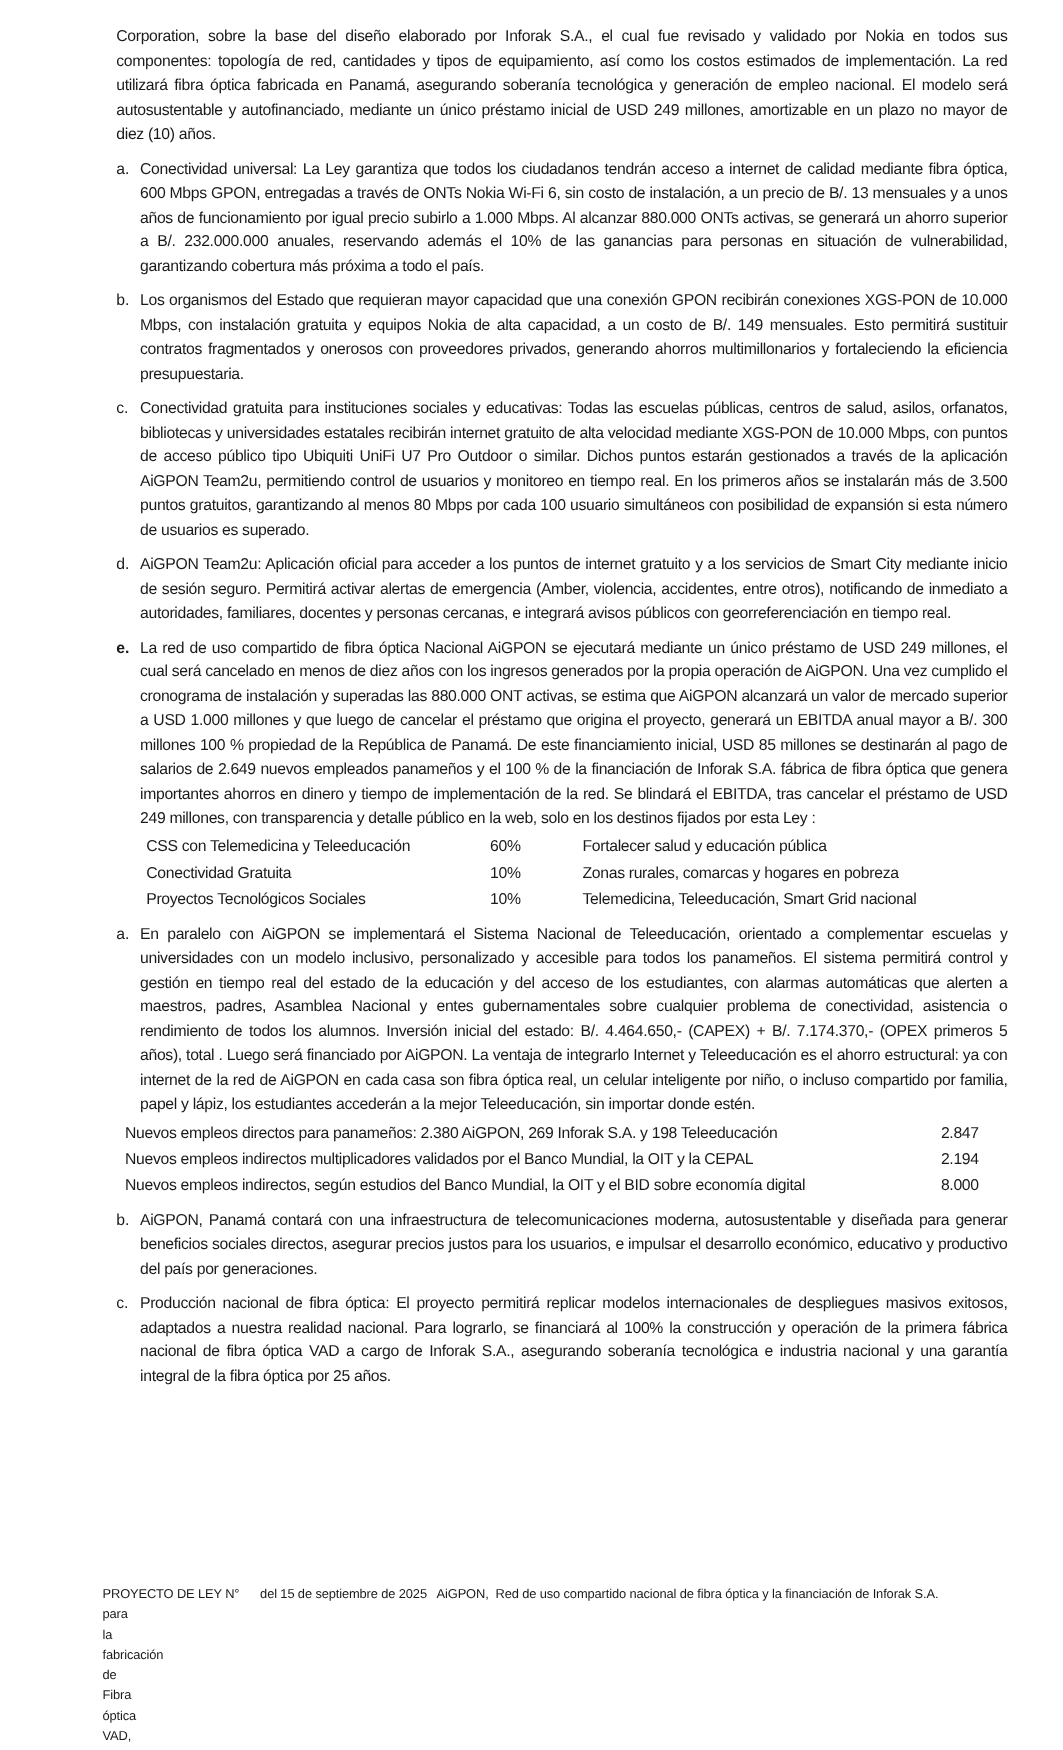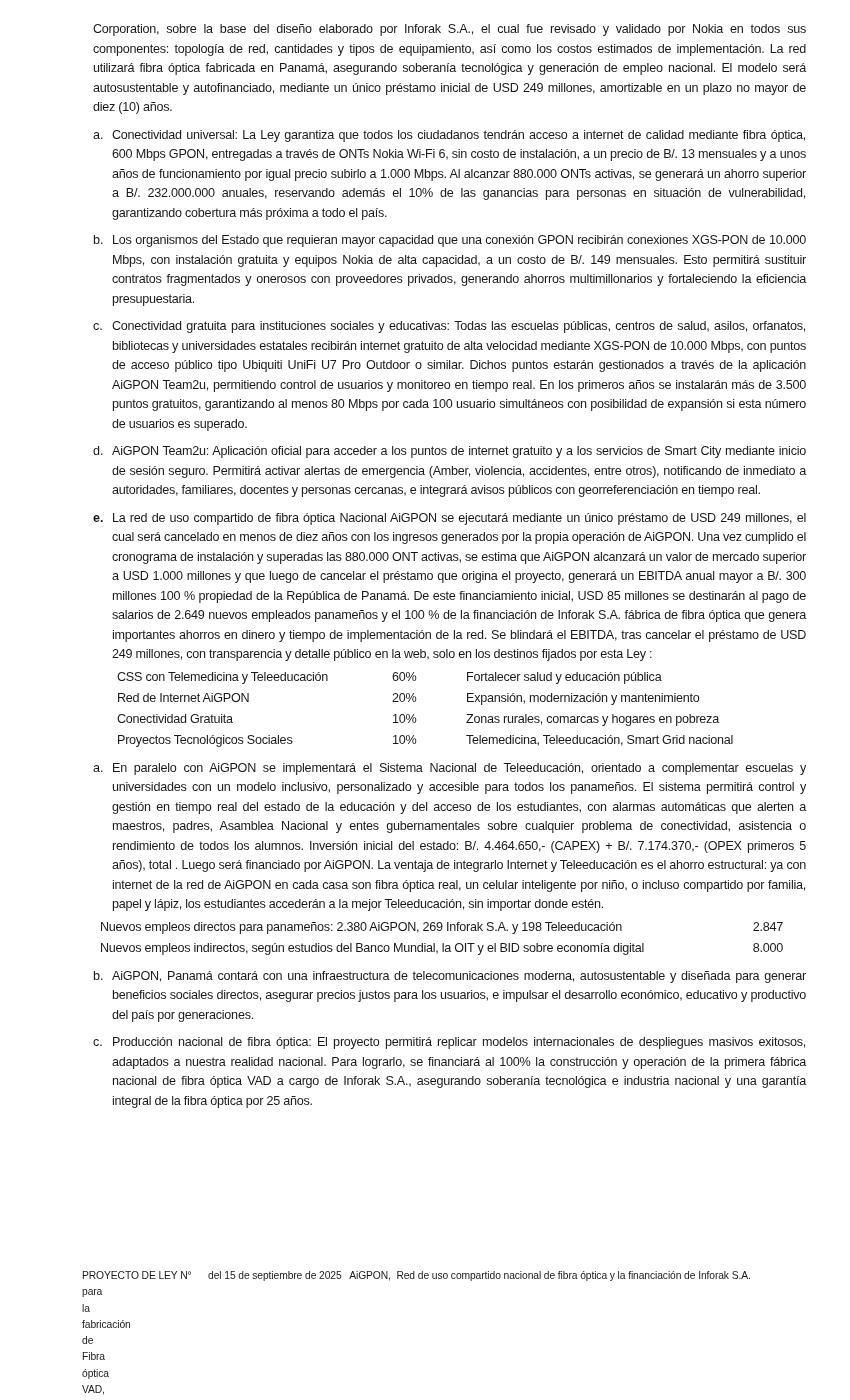--- a/index.html
+++ b/index.html
@@ -56,25 +56,20 @@
   </div>
 
   <table class="dest">
     <tbody>
         <tr>
       <td class="c1">CSS con Telemedicina y Teleeducación</td>
       <td class="c2">60%</td>
       <td>Fortalecer salud y educación pública</td>
     </tr>
     <tr>
-      <td class="c1">Red de Internet AiGPON</td>
-      <td class="c2">20%</td>
-      <td>Expansión, modernización y mantenimiento</td>
-    </tr>
-    <tr>
       <td class="c1">Conectividad Gratuita</td>
       <td class="c2">10%</td>
       <td>Zonas rurales, comarcas y hogares en pobreza</td>
     </tr>
     <tr>
       <td class="c1">Proyectos Tecnológicos Sociales</td>
       <td class="c2">10%</td>
       <td>Telemedicina, Teleeducación, Smart Grid nacional</td>
     </tr>
   </tbody>
@@ -83,20 +78,24 @@
   <div class="item" style="margin-bottom:2px;">
     <span class="marker">a.</span>
     <p class="item-text">En paralelo con AiGPON se implementará el Sistema Nacional de Teleeducación, orientado a complementar escuelas y universidades con un modelo inclusivo, personalizado y accesible para todos los panameños. El sistema permitirá control y gestión en tiempo real del estado de la educación y del acceso de los estudiantes, con alarmas automáticas que alerten a maestros, padres, Asamblea Nacional y entes gubernamentales sobre cualquier problema de conectividad, asistencia o rendimiento de todos los alumnos. Inversión inicial del estado: B/. 4.464.650,- (CAPEX) + B/. 7.174.370,- (OPEX primeros 5 años), total    . Luego será financiado por AiGPON. La ventaja de integrarlo Internet y Teleeducación es el ahorro estructural: ya con internet de la red de AiGPON en cada casa son fibra óptica real, un celular inteligente por niño, o incluso compartido por familia, papel y lápiz, los estudiantes accederán a la mejor Teleeducación, sin importar donde estén.</p>
   </div>
 
   <table class="jobs">
     <tbody>
         <tr>
       <td>Nuevos empleos directos para  panameños: 2.380 AiGPON, 269 Inforak S.A. y 198 Teleeducación</td>
       <td class="num">2.847</td>
+    </tr>
+    <tr>
+      <td>Nuevos empleos indirectos multiplicadores validados por el Banco Mundial, la OIT y la CEPAL</td>
+      <td class="num">2.194</td>
     </tr>
     <tr>
       <td>Nuevos empleos indirectos, según estudios del Banco Mundial, la OIT y el BID sobre economía digital</td>
       <td class="num">8.000</td>
     </tr>
   </tbody>
     </table>
 
   <div>
     <div class="item">

